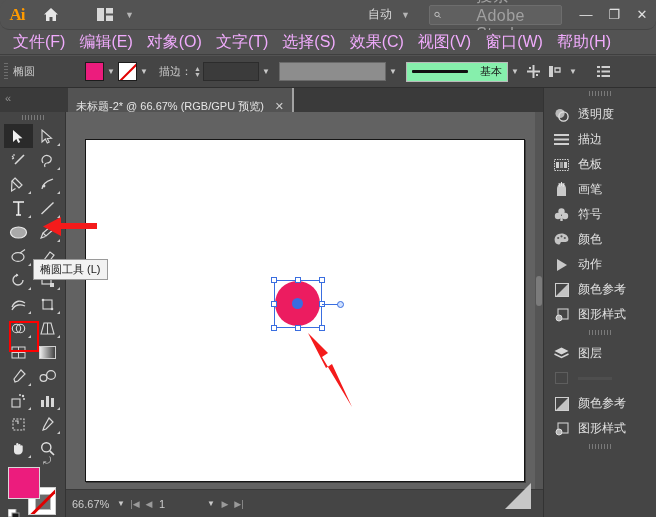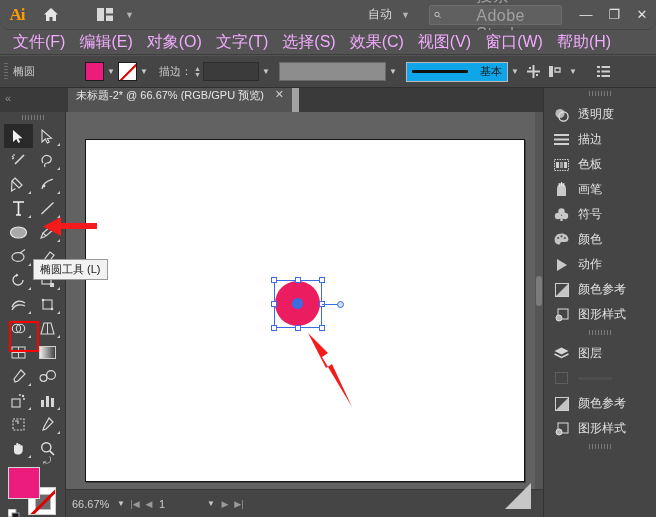--- a/index.html
+++ b/index.html
@@ -68,36 +68,36 @@
      font-size:8px; color:#c9c9c9; }
   .stepper { width:11px; height:19px; display:flex; flex-direction:column;
      align-items:center; justify-content:center; color:#c0c0c0; font-size:7px; line-height:6px; }
   .field {
     height:19px; background:#3b3b3b; border:1px solid #2c2c2c;
     display:flex; align-items:center; padding:0 4px; font-size:11px; color:#d2d2d2;
   }
   .field.stroke-w { width:56px; }
   .field.profile { width:107px; background:#8d8d8d; border-color:#6a6a6a; }
   .brush-box {
-    height:20px; width:102px; background:#0ea5e9; border:1px solid #b9b9b9;
+    height:20px; width:102px; background:#86efac; border:1px solid #b9b9b9;
     display:flex; align-items:center; justify-content:space-between; padding:0 5px;
     color:#1a1a1a; font-size:11px;
   }
   .brush-line { width:56px; height:3px; background:#111; border-radius:1px; }
   .tb-ico { width:22px; height:22px; display:flex; align-items:center; justify-content:center; }
 
   
   .tabbar {
     position:absolute; left:0; top:88px; width:656px; height:24px; background:#3a3a3a;
   }
   .tabbar .lgrip { position:absolute; left:5px; top:4px; font-size:11px; color:#8f8f8f; }
   .tabbar .rgrip { position:absolute; right:6px; top:4px; font-size:11px; color:#8f8f8f; }
   .doctab {
     position:absolute; left:68px; top:0; height:36px; background:#535353;
-    display:flex; padding:0 8px; border-right:7px solid #a3a3a3;
+    display:flex; align-items:center; padding:0 8px; border-right:2px solid #a3a3a3;
     font-size:11px; color:#e5e5e5; white-space:nowrap;
   }
   .doctab .close { margin-left:11px; font-size:11px; color:#cfcfcf; }
 
   
   .toolpanel {
     position:absolute; left:0; top:112px; width:66px; height:405px; background:#454545;
     border-right:1px solid #333;
   }
   .tp-grip { width:22px; height:5px; margin:3px auto 4px;

